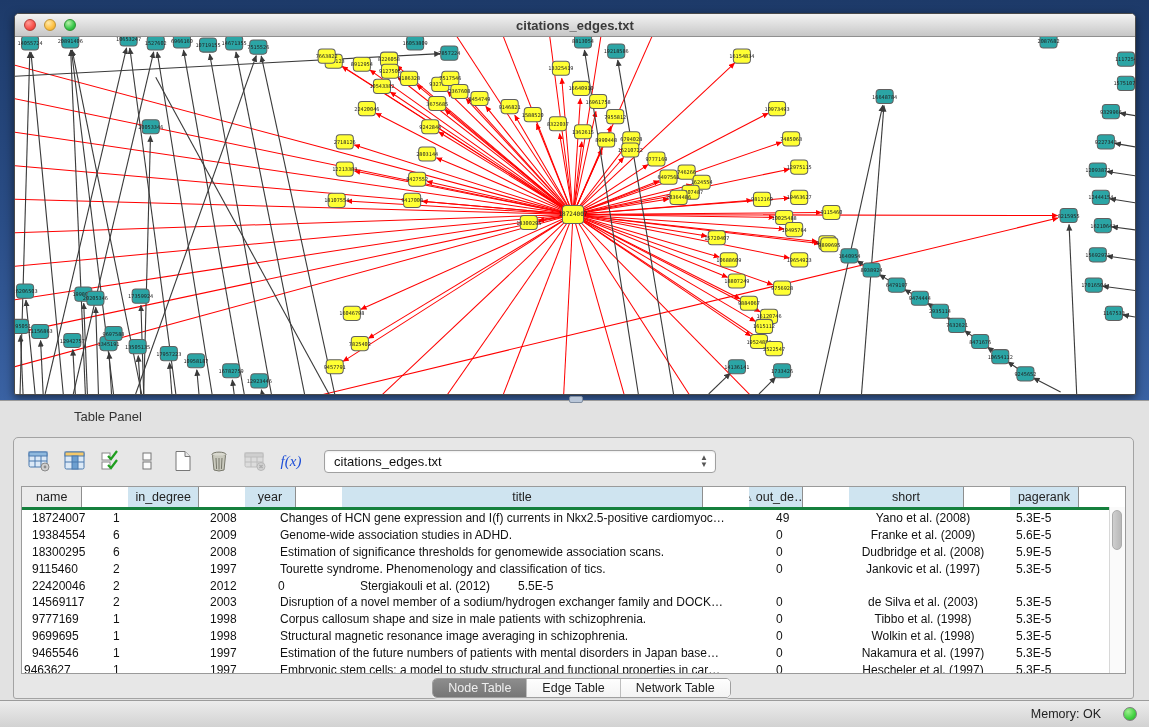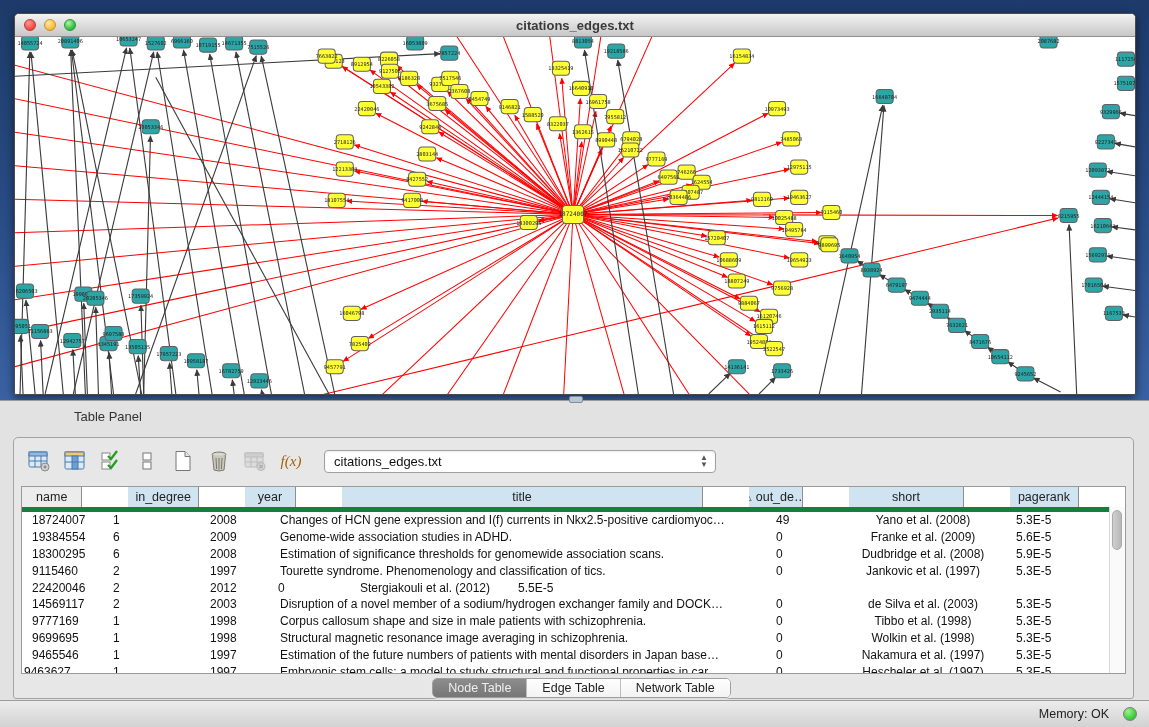--- a/index.html
+++ b/index.html
@@ -61,39 +61,39 @@
     box-sizing:border-box;
   }
   .toolbar{
     position:absolute;left:10px;top:5px;height:36px;display:flex;align-items:center;gap:6px;
   }
   .tb-btn{
     width:30px;height:30px;display:flex;align-items:center;justify-content:center;
     border-radius:4px;background:transparent;
   }
   .tb-btn.disabled{opacity:.55;}
-  .fx-label{font-size:15px;color:#a16207;font-style:italic;font-family:"Liberation Serif",serif;}
+  .fx-label{font-size:15px;color:#1d4ed8;font-style:italic;font-family:"Liberation Serif",serif;}
   .dropdown{
     margin-left:12px;width:392px;height:23px;background:#fff;
     border:1px solid #a0a0a0;border-radius:4px;box-sizing:border-box;
     display:flex;align-items:center;position:relative;
     box-shadow:inset 0 1px 2px rgba(0,0,0,.08);
   }
   .dropdown .dd-value{font-size:13px;color:#111;margin-left:9px;}
   .dd-arrows{
     position:absolute;right:7px;top:3px;display:flex;flex-direction:column;line-height:7px;
     font-size:8px;color:#555;
   }
   
   .data-table{
     position:absolute;left:7px;top:48px;width:1105px;height:188px;
     background:#fff;border:1px solid #9a9a9a;box-sizing:border-box;
     overflow:hidden;
   }
-  .thead{display:flex;height:20px;border-bottom:5px solid #15803d;gap:46px;}
+  .thead{display:flex;height:20px;border-bottom:3px solid #15803d;gap:46px;}
   .th{
     box-sizing:border-box;border-right:1px solid #8e8e8e;background:#cfe4f0;
     font-size:12.5px;color:#222;display:flex;align-items:center;justify-content:center;
     overflow:hidden;white-space:nowrap;
   }
   .th.gray{background:#ececec;}
   .th:last-child{border-right:none;}
   .sort-tri{font-size:9px;margin-right:4px;color:#333;}
   .tbody{position:relative;}
   .tr{display:flex;height:16.8px;align-items:center;background:#fff;}
@@ -123,21 +123,21 @@
   }
   .seg .tab:last-child{border-right:none;}
   .seg .tab.selected{
     background:linear-gradient(180deg,#8d8d8d,#767676);color:#efefef;
   }
   
   .statusbar{
     position:absolute;left:0;bottom:0;width:1149px;height:27px;
     background:linear-gradient(180deg,#ececec,#d2d2d2);
     border-top:1px solid #9b9b9b;
-    display:flex;align-items:center;justify-content:flex-end;gap:14px;
+    display:flex;align-items:center;justify-content:flex-end;gap:22px;
     box-sizing:border-box;padding-right:12px;
   }
   .mem-label{font-size:12.5px;color:#222;}
   .mem-dot{
     width:14px;height:14px;border-radius:50%;
     background:radial-gradient(circle at 35% 30%,#9ef08e,#3fd13f 60%,#2fa52f);
     border:1px solid #7e7e7e;box-sizing:border-box;
   }
 </style>
 </head>

